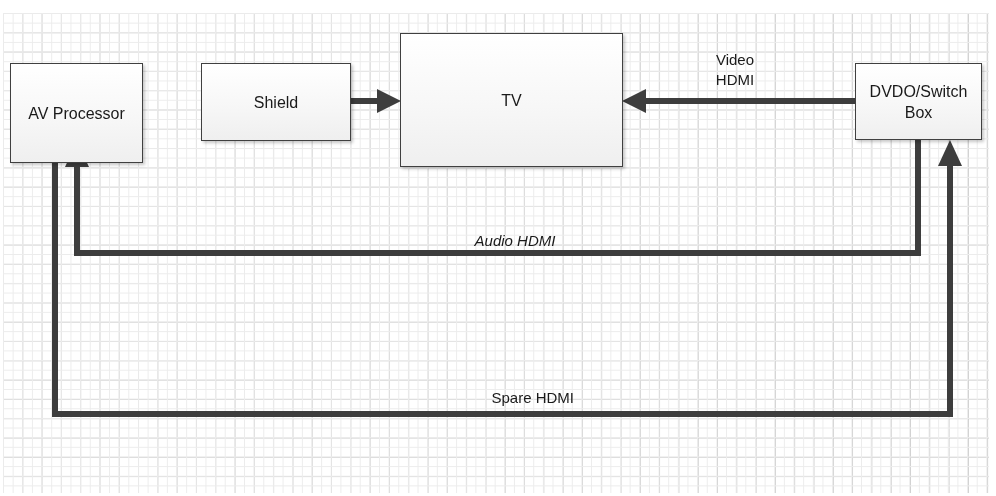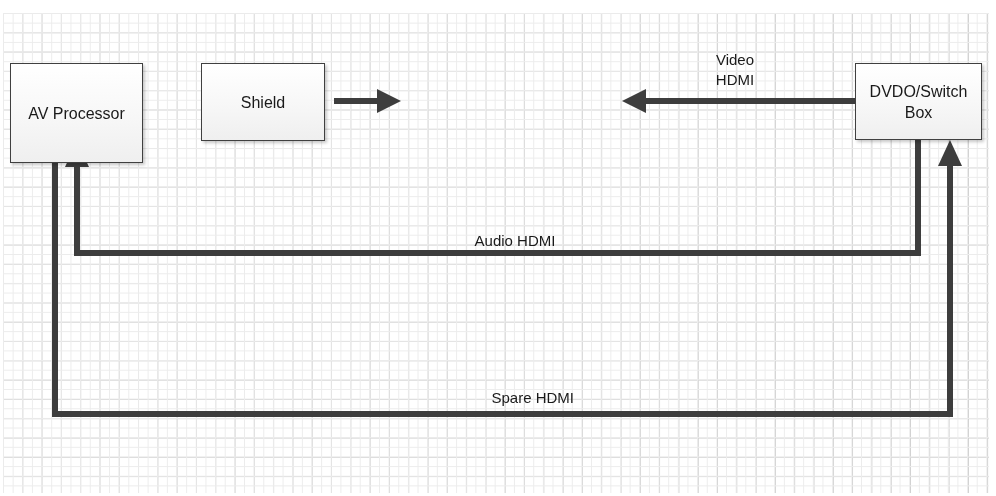--- a/index.html
+++ b/index.html
@@ -23,39 +23,39 @@
   
   .node {
     position: absolute;
     background: linear-gradient(to bottom, #ffffff 0%, #f7f7f7 55%, #efefef 100%);
     border: 1.5px solid #404040;
     box-shadow: 2px 2px 3px rgba(0,0,0,0.22);
     display: flex; align-items: center; justify-content: center;
     font-size: 16px; color: #1a1a1a; text-align: center; line-height: 21px;
   }
   .node-av    { left: 10px;  top: 63px; width: 133px; height: 100px; }
-  .node-shield{ left: 201px; top: 63px; width: 124px; height: 78px; }
+  .node-shield{ left: 201px; top: 63px; width: 150px; height: 78px; }
   .node-tv    { left: 400px; top: 33px; width: 223px; height: 134px; }
   .node-dvdo  { left: 855px; top: 63px; width: 127px; height: 77px; }
   .node-dvdo .lbl { max-width: 104px; }
 
   
   .seg { position: absolute; background: #3d3d3d; }
   .arrow { position: absolute; width: 0; height: 0; }
   .arrow-right { border-top: 12px solid transparent; border-bottom: 12px solid transparent; border-left: 24px solid #3d3d3d; }
   .arrow-left  { border-top: 12px solid transparent; border-bottom: 12px solid transparent; border-right: 24px solid #3d3d3d; }
   .arrow-up    { border-left: 12px solid transparent; border-right: 12px solid transparent; border-bottom: 26px solid #3d3d3d; }
 
   
   .conn-label {
     position: absolute; font-size: 15px; color: #1a1a1a;
     text-align: center; line-height: 20px; white-space: pre-line;
   }
   .label-video { left: 700px; top: 50px;  width: 70px; }
-  .label-audio { left: 455px; top: 231px; width: 120px; }
+  .label-audio { left: 455px; top: 231px; width: 120px; font-style: italic; }
   .label-spare { left: 454px; top: 388px; width: 120px; text-align: right; }
 </style>
 </head>
 <body>
 
 <div class="stage">
 
   <div class="grid"></div>
 
   <div class="seg" style="left:334px; top:98px; width:44px; height:6px;"></div>
@@ -78,18 +78,21 @@
   <div class="conn-label label-spare">Spare HDMI</div>
 
   <div class="node node-av">
     <span class="lbl">AV Processor</span>
   </div>
 
   <div class="node node-shield">
     <span class="lbl">Shield</span>
   </div>
 
+  <div class="node node-tv">
+    <span class="lbl">TV</span>
+  </div>
 
   <div class="node node-dvdo">
     <span class="lbl">DVDO/Switch Box</span>
   </div>
 
 </div>
 
 </body></html>

